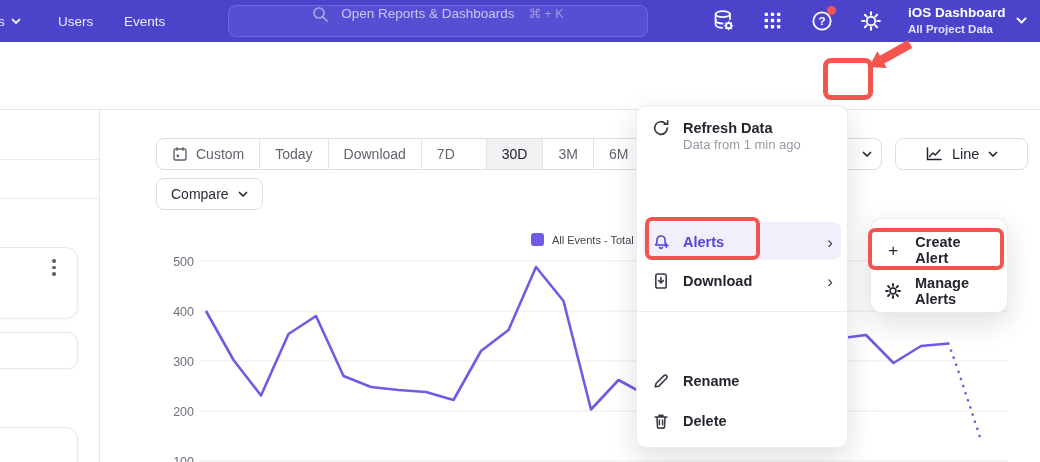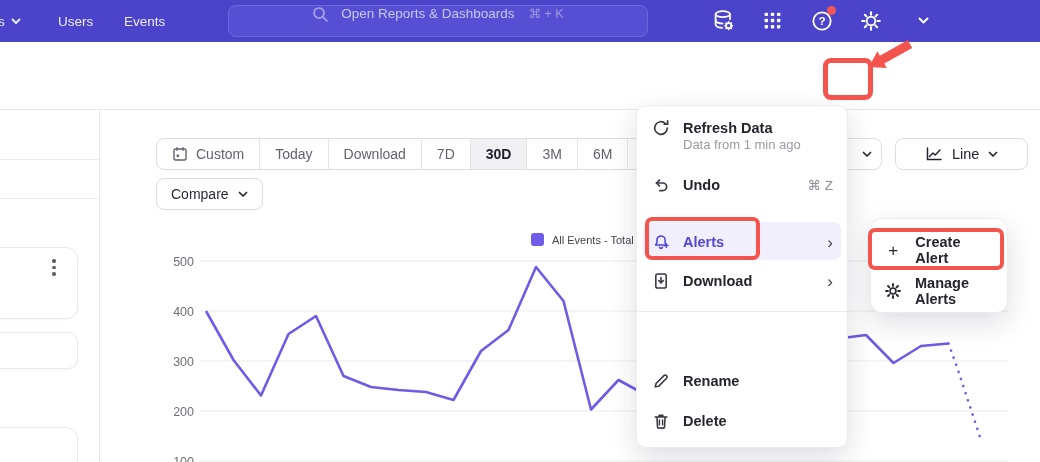--- a/index.html
+++ b/index.html
@@ -54,21 +54,21 @@
   .kebab { position:absolute; left:52px; top:259px; display:flex; flex-direction:column; gap:3px; cursor:pointer; z-index:2; }
   .kebab i { width:3.5px; height:3.5px; border-radius:50%; background:#60606b; }
 
   
   .seg { position:absolute; left:156px; top:138px; height:32px; display:flex; align-items:stretch;
          border:1px solid #dddde2; border-radius:8px; background:#fff; z-index:1; }
   .seg button { border:none; background:transparent; font-family:inherit; font-size:14px; color:#63626f;
                 padding:0 15px; cursor:pointer; display:flex; align-items:center; gap:8px; border-left:1px solid #e4e4e8; }
   .seg button:first-child { border-left:none; border-radius:7px 0 0 7px; }
   .seg button:last-child { border-radius:0 7px 7px 0; }
-  .seg button.selected { background:#f1f1f4; color:#1e1d29; font-weight:700; }
+  .seg button.selected { background:#f1f1f4; color:#1e1d29; font-weight:400;margin-left:16px; }
   .compare-btn { position:absolute; left:156px; top:178px; height:32px; padding:0 14px; border:1px solid #dddde2;
                  border-radius:8px; background:#fff; display:flex; align-items:center; gap:9px; font-size:14px;
                  font-weight:500; color:#2a2935; cursor:pointer; z-index:1; }
   .hidden-dd { position:absolute; left:790px; top:138px; width:92px; height:32px; border:1px solid #dddde2;
                border-radius:8px; background:#fff; z-index:0; cursor:pointer; }
   .hidden-dd svg { position:absolute; right:9px; top:12px; }
   .line-btn { position:absolute; left:895px; top:138px; height:32px; padding:0 29px; border:1px solid #dddde2;
               border-radius:8px; background:#fff; display:flex; align-items:center; gap:9px; font-size:14.5px;
               font-weight:500; color:#26252f; cursor:pointer; z-index:1; }
 
@@ -191,20 +191,24 @@
               <path d="M3.5 3.5 l1.3 1.3"></path>
               <path d="M11.2 11.2 l1.3 1.3"></path>
               <path d="M12.5 3.5 l-1.3 1.3"></path>
               <path d="M4.8 11.2 l-1.3 1.3"></path>
             </g>
           </svg>
       </span>
     </div>
 
     <div class="project-switch">
+      <div class="project-texts">
+        <span class="project-name">iOS Dashboard</span>
+        <span class="project-scope">All Project Data</span>
+      </div>
       <span class="project-chev">
         <svg class="ic" width="11" height="8" viewBox="0 0 11 8">
             <path d="M1.5 1.5 L5.5 5.5 L9.5 1.5" fill="none" stroke="#fff" stroke-width="1.9" stroke-linecap="round" stroke-linejoin="round"></path>
           </svg>
       </span>
     </div>
   </div>
 
   <div class="header"></div>
   <div class="report-icon">
@@ -336,30 +340,20 @@
       <span class="menu-ic">
         <svg class="ic" width="18" height="18" viewBox="0 0 16 16">
             <path d="M13.6 8 a5.6 5.6 0 1 1 -1.7 -4" fill="none" stroke="currentColor" stroke-width="1.5" stroke-linecap="round"></path>
             <path d="M13.9 1.6 L13.9 4.6 L10.9 4.6" fill="none" stroke="currentColor" stroke-width="1.5" stroke-linecap="round" stroke-linejoin="round"></path>
           </svg>
       </span>
       <span class="menu-label">Refresh Data</span>
     </div>
     <div class="menu-sub">Data from 1 min ago</div>
 
-    <div class="menu-row" style="top:65px">
-      <span class="menu-ic">
-        <svg class="ic" width="18" height="18" viewBox="0 0 16 16">
-            <path d="M4 6.2 h5.6 a3.4 3.4 0 0 1 0 6.8 h-2.6" fill="none" stroke="currentColor" stroke-width="1.5" stroke-linecap="round"></path>
-            <path d="M6.6 3.6 L4 6.2 L6.6 8.8" fill="none" stroke="currentColor" stroke-width="1.5" stroke-linecap="round" stroke-linejoin="round"></path>
-          </svg>
-      </span>
-      <span class="menu-label">Undo</span>
-      <span class="menu-accessory">⌘ Z</span>
-    </div>
 
     <div class="alerts-bg"></div>
     <div class="menu-row alerts-row" style="top:122px">
       <span class="menu-ic">
         <svg class="ic" width="18" height="18" viewBox="0 0 16 16">
             <path d="M8 2.6 a3.6 3.6 0 0 0 -3.6 3.6 v2.3 l-1.2 2.2 h9.6 l-1.2 -2.2 V6.2 A3.6 3.6 0 0 0 8 2.6 Z" fill="none" stroke="currentColor" stroke-width="1.4" stroke-linejoin="round"></path>
             <path d="M6.7 12.7 a1.35 1.35 0 0 0 2.6 0" fill="none" stroke="currentColor" stroke-width="1.4" stroke-linecap="round"></path>
             <path d="M12.7 9.6 v3 M11.2 11.1 h3" stroke="currentColor" stroke-width="1.4" stroke-linecap="round"></path>
           </svg>
       </span>

